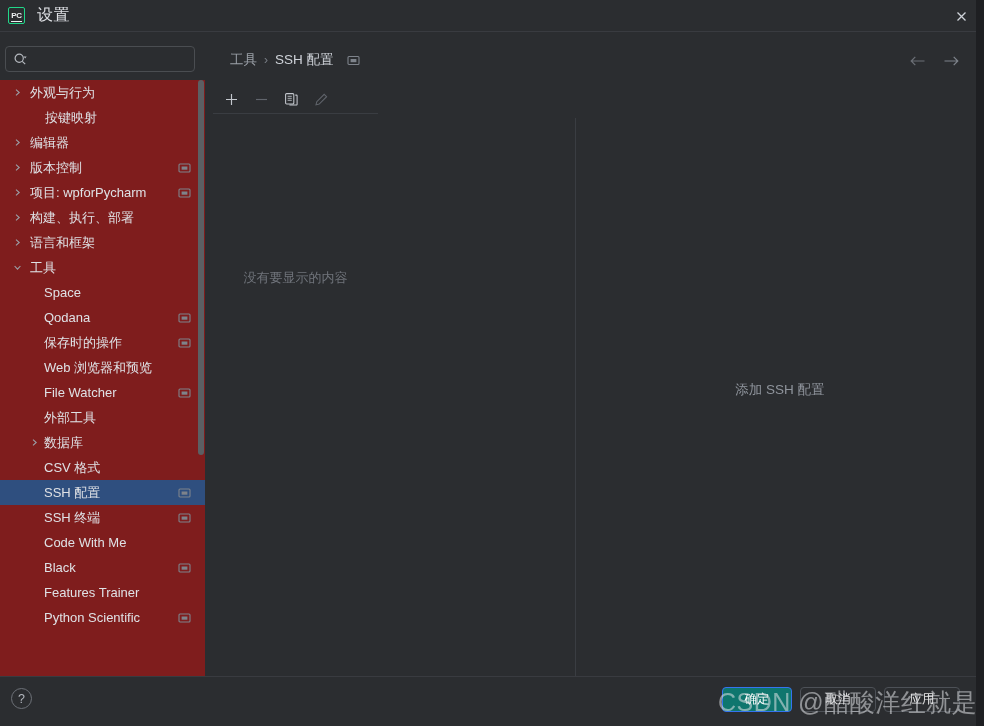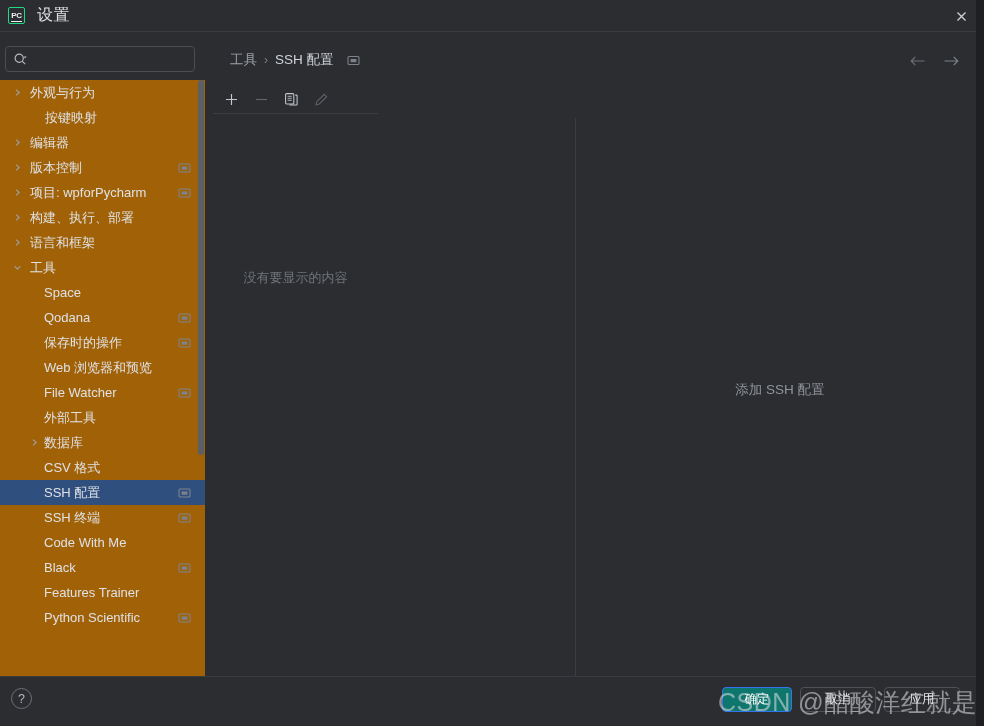--- a/index.html
+++ b/index.html
@@ -68,21 +68,21 @@
     flex: 1 1 auto;
     background: transparent; border: none; outline: none;
     color: #dfe1e5; font-size: 12.5px; padding-left: 4px;
     font-family: "Liberation Sans", sans-serif;
   }
 
   
   .sidebar {
     position: absolute; left: 0; top: 80px; width: 205px; height: 597px;
     overflow: hidden;
-    background: #a16207;
+    background: #7f1d1d;
   }
   .tree-row {
     position: relative;
     height: 25px; display: flex; align-items: center;
     font-size: 13px; color: #dfe1e5;
     cursor: default; white-space: nowrap;
   }
   .tree-row.selected { background: #2f4f7f; }
   .tree-arrow {
     position: absolute; width: 14px; height: 14px;

